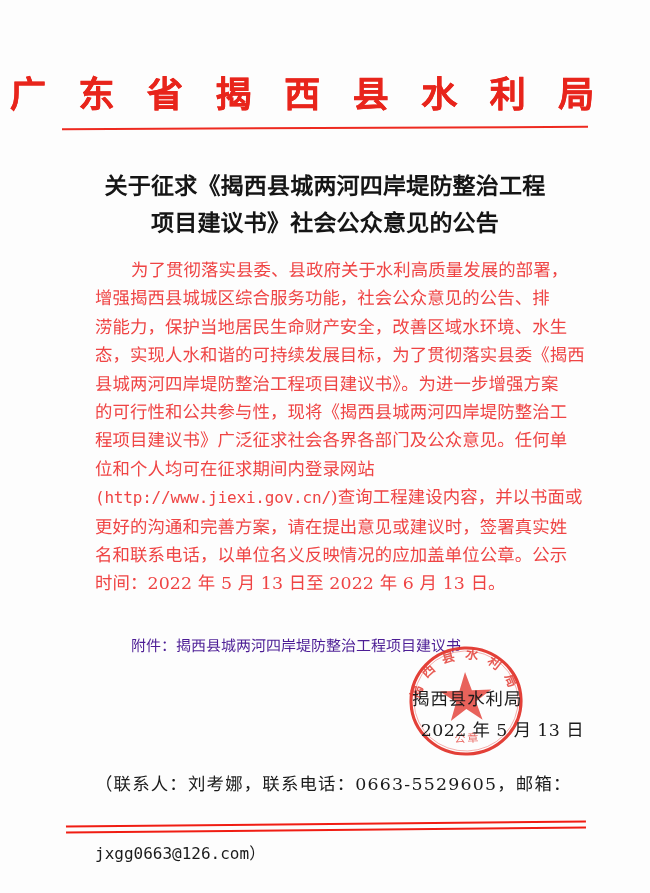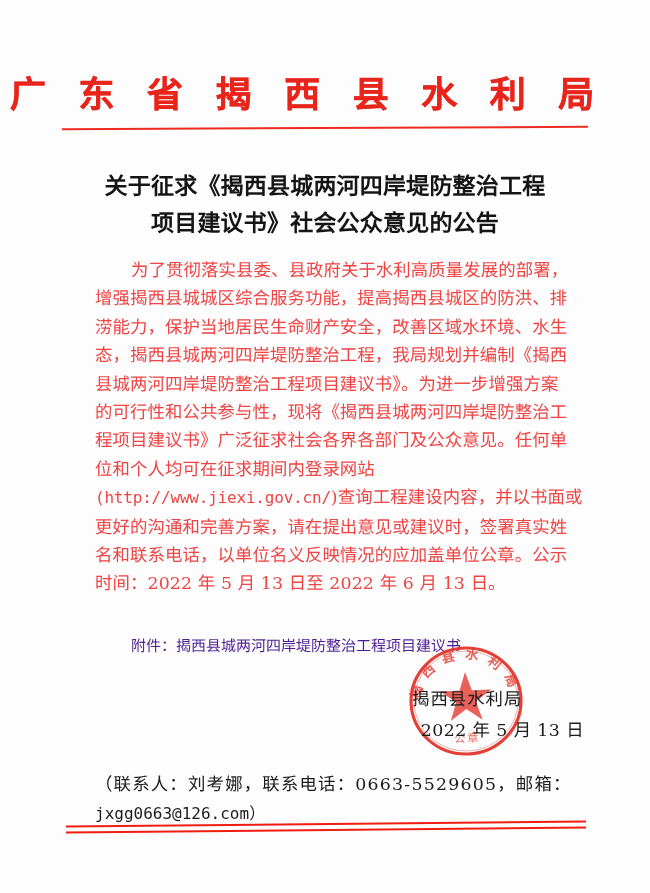--- a/index.html
+++ b/index.html
@@ -155,20 +155,21 @@
     font-size: 17.4px;
     line-height: 29px;
   }
   .contact-line {
     display: block;
     white-space: nowrap;
     letter-spacing: 1.2px;
   }
   .contact-line.email {
     letter-spacing: 0;
+    margin-top: 40px;
   }
 
   
   .footer-rules {
     position: absolute;
     left: 66px;
     top: 823px;
     width: 520px;
     height: 10px;
     transform: rotate(-0.55deg);
@@ -196,23 +197,23 @@
   </div>
   <div class="masthead-rule"></div>
 
   <div class="doc-title">
     <span class="tl">关于征求《揭西县城两河四岸堤防整治工程</span>
     <span class="tl">项目建议书》社会公众意见的公告</span>
   </div>
 
   <div class="body-block">
     <span class="body-line indent">为了贯彻落实县委、县政府关于水利高质量发展的部署，</span>
-    <span class="body-line">增强揭西县城城区综合服务功能，提高揭西县城区的防洪、排</span>
+    <span class="body-line">增强揭西县城城区综合服务功能，社会公众意见的公告、排</span>
     <span class="body-line">涝能力，保护当地居民生命财产安全，改善区域水环境、水生</span>
-    <span class="body-line">态，揭西县城两河四岸堤防整治工程，我局规划并编制《揭西</span>
+    <span class="body-line">态，实现人水和谐的可持续发展目标，为了贯彻落实县委《揭西</span>
     <span class="body-line">县城两河四岸堤防整治工程项目建议书》。为进一步增强方案</span>
     <span class="body-line">的可行性和公共参与性，现将《揭西县城两河四岸堤防整治工</span>
     <span class="body-line">程项目建议书》广泛征求社会各界各部门及公众意见。任何单</span>
     <span class="body-line">位和个人均可在征求期间内登录网站</span>
     <span class="body-line"><span class="mono">(</span><span class="mono">http://www.jiexi.gov.cn/</span><span>)查询工程建设内容，并以书面或</span></span>
     <span class="body-line">更好的沟通和完善方案，请在提出意见或建议时，签署真实姓</span>
     <span class="body-line">名和联系电话，以单位名义反映情况的应加盖单位公章。公示</span>
     <span class="body-line">时间：2022 年 5 月 13 日至 2022 年 6 月 13 日。</span>
   </div>
 

